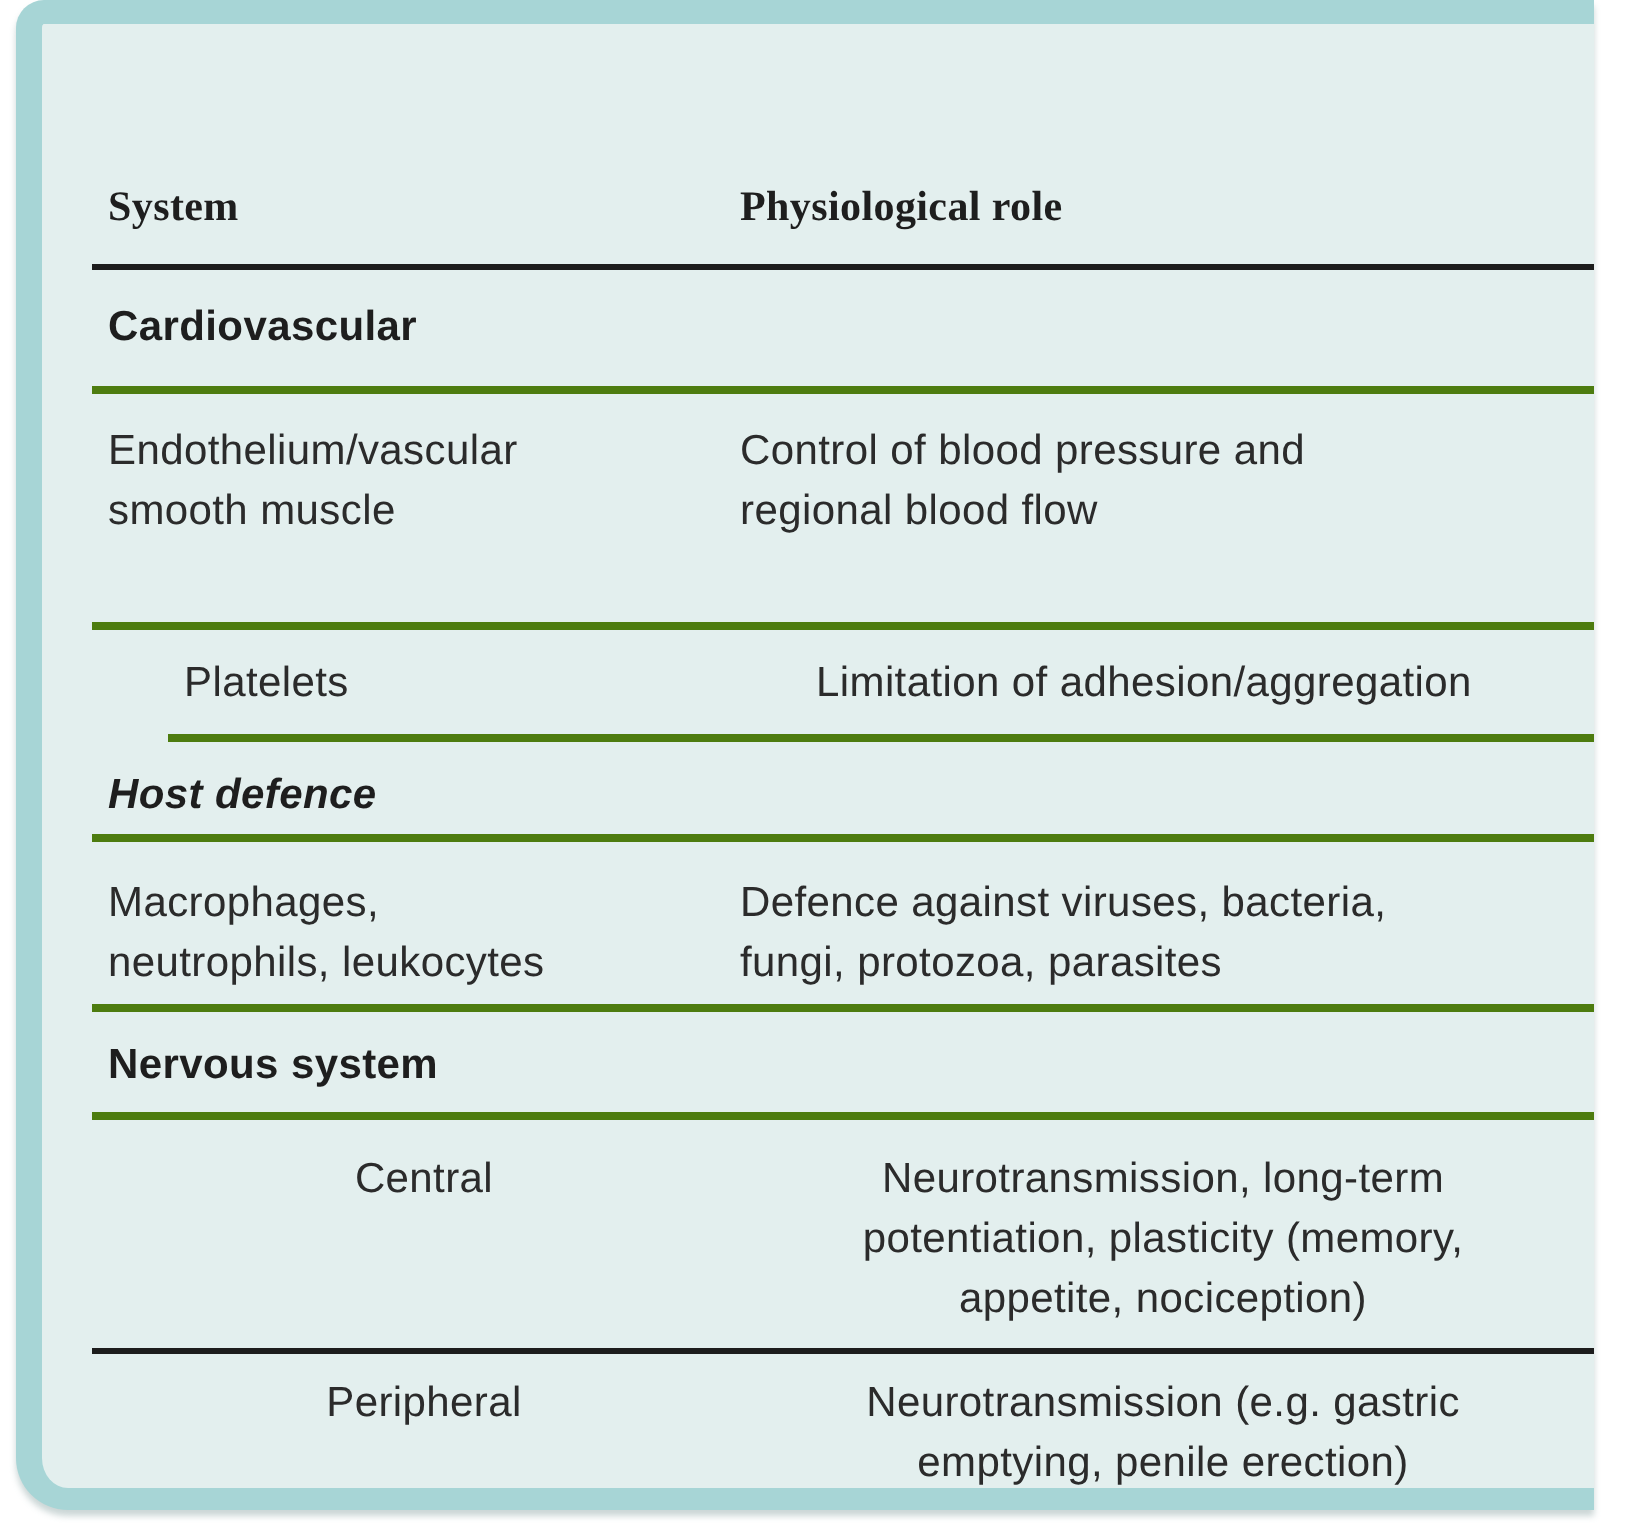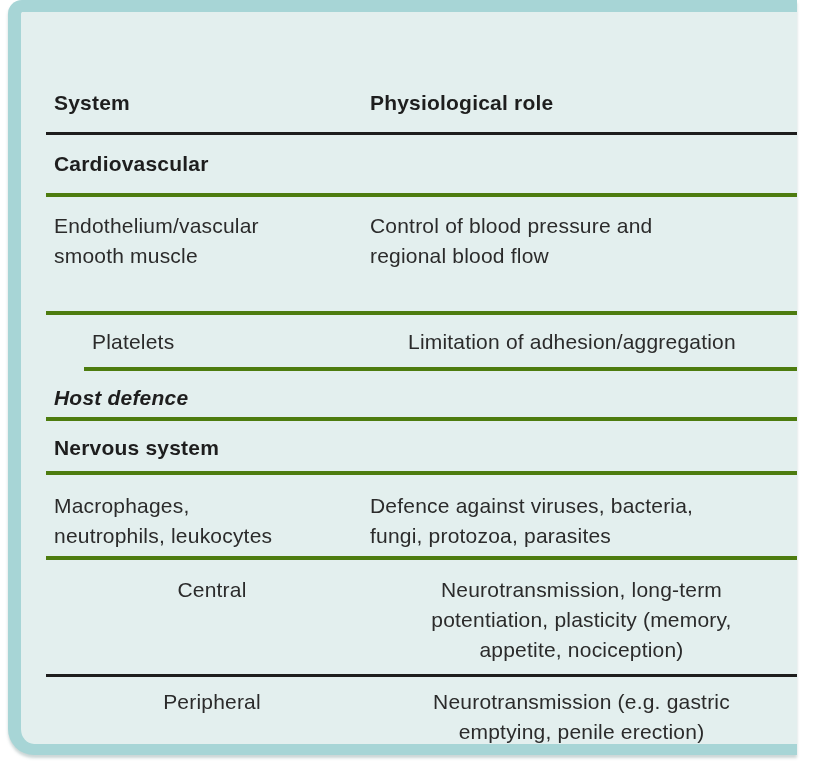--- a/index.html
+++ b/index.html
@@ -57,21 +57,21 @@
   }
   .c2 {
     flex: 1 1 auto;
     padding-right: 4px;
   }
   .b {
     font-weight: bold;
     color: #1e1e1e;
   }
   
-  .r-header   { padding-top: 76px; padding-bottom: 14px; }
+  .r-header   { padding-top: 76px; padding-bottom: 14px; font-family: Liberation Serif, serif; }
   .r-cardio   { padding-top: 14px; padding-bottom: 14px; }
   .r-endo     { padding-top: 14px; padding-bottom: 40px; }
   .r-plate    { padding-top: 12px; padding-bottom: 10px; margin-left: 38px; }
   .r-host     { padding-top: 12px; padding-bottom: 4px; font-style: italic;  }
   .r-macro    { padding-top: 16px; padding-bottom: 5px;  }
   .r-nerv     { padding-top: 12px; padding-bottom: 8px;  }
   .r-central  { padding-top: 15px; padding-bottom: 9px; text-align: center;  }
   .r-periph   { padding-top: 10px; padding-bottom: 10px; }
 </style>
 </head>
@@ -100,30 +100,30 @@
     <div class="row r-plate">
       <div class="cell c1">Platelets</div>
       <div class="cell c2">Limitation of adhesion/aggregation</div>
     </div>
 
     <div class="row r-host">
       <div class="cell c1 b">Host defence</div>
       <div class="cell c2"></div>
     </div>
 
-    <div class="row r-nerv">
-      <div class="cell c1 b">Nervous system</div>
-      <div class="cell c2"></div>
-    </div>
-
     <div class="row r-macro">
       <div class="cell c1">Macrophages,
 neutrophils, leukocytes</div>
       <div class="cell c2">Defence against viruses, bacteria,
 fungi, protozoa, parasites</div>
+    </div>
+
+    <div class="row r-nerv">
+      <div class="cell c1 b">Nervous system</div>
+      <div class="cell c2"></div>
     </div>
 
     <div class="row thick r-central">
       <div class="cell c1">Central</div>
       <div class="cell c2">Neurotransmission, long-term
 potentiation, plasticity (memory,
 appetite, nociception)</div>
     </div>
 
     <div class="row last r-periph">

